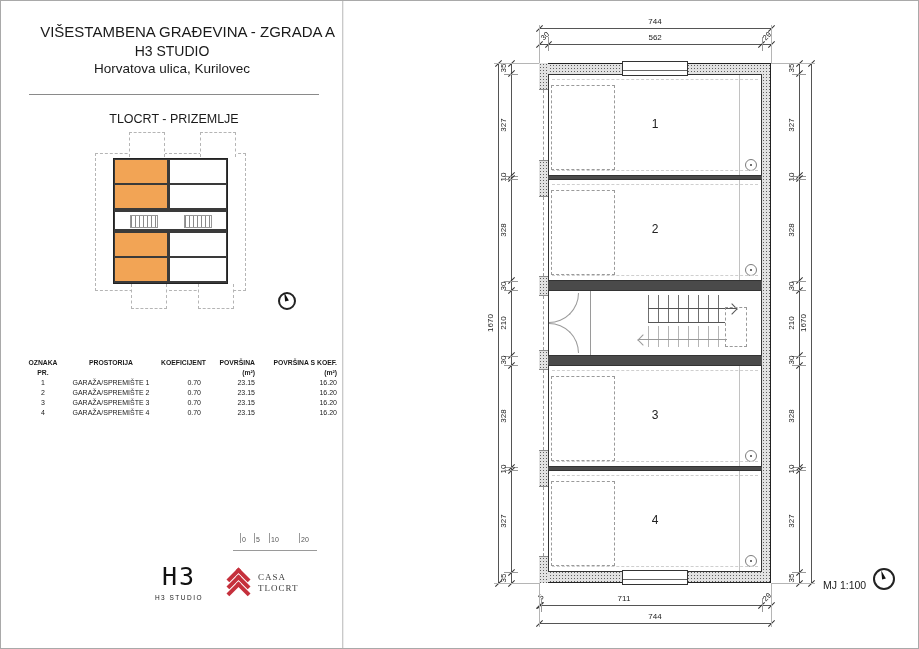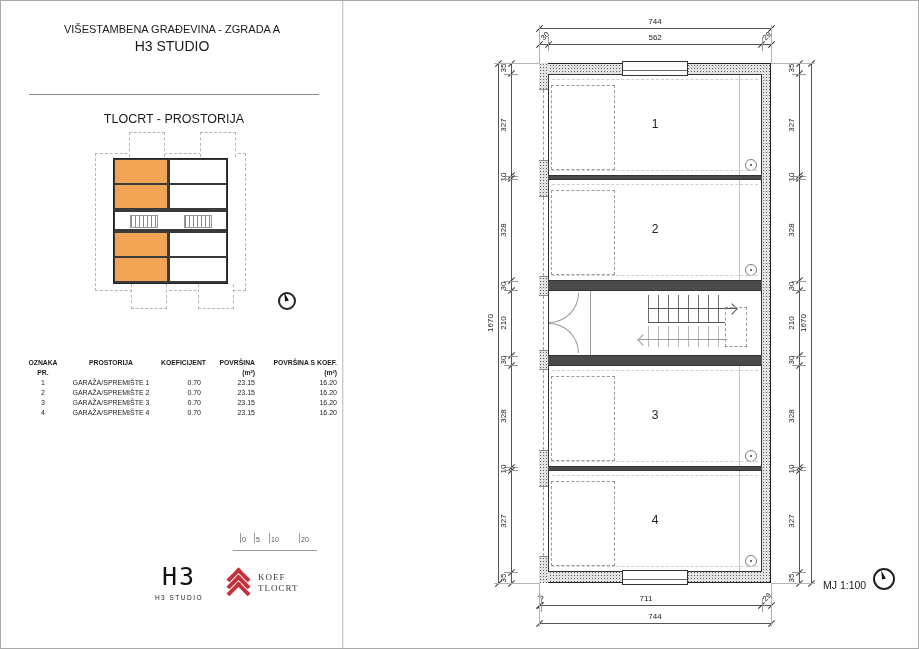--- a/index.html
+++ b/index.html
@@ -2,21 +2,21 @@
 <html style="--hl: #F2A455;"><head>
 <meta charset="utf-8">
 <style>
   html,body{margin:0;padding:0;background:#f2f2f2;}
   .sheet{position:relative;width:919px;height:649px;background:#ffffff;border:1px solid #a9a9a9;
          box-sizing:border-box;font-family:"Liberation Sans",sans-serif;color:#1a1a1a;overflow:hidden;}
 
   
   .panel-divider{position:absolute;left:341px;top:0;bottom:0;width:1px;background:#c9c9c9;border-right:1px solid #ececec;}
   .hdr{position:absolute;left:8px;top:22px;width:326px;text-align:center;line-height:1.25;}
-  .hdr .l1{font-size:11px;}
+  .hdr .l1{font-size:15px;text-align:right;}
   .hdr .l2{font-size:14px;margin-top:1px;}
   .hdr .l3{font-size:13.5px;margin-top:1px;}
   .hdr-rule{position:absolute;left:28px;top:93px;width:290px;height:1px;background:#8a8a8a;}
   .thumb-title{position:absolute;left:8px;top:111px;width:330px;text-align:center;font-size:12.5px;}
   .thumb-caption{position:absolute;left:8px;top:310px;width:330px;text-align:center;font-size:14px;letter-spacing:.3px;}
 
   
   .t-dash{position:absolute;left:94px;top:152px;width:149px;height:136px;border:1px dashed #b5b5b5;}
   .t-stub{position:absolute;border:1px dashed #b5b5b5;background:#fff;}
   .t-bldg{position:absolute;left:112px;top:157px;width:113px;height:124px;background:#3a3a3a;border:1px solid #222;}
@@ -93,24 +93,25 @@
 </style>
 </head>
 <body>
 
 <div class="sheet">
   <div class="panel-divider"></div>
 
   <div class="hdr">
     <div class="l1">VIŠESTAMBENA GRAĐEVINA - ZGRADA A</div>
     <div class="l2">H3 STUDIO</div>
+    <div class="l3">Horvatova ulica, Kurilovec</div>
   </div>
   <div class="hdr-rule"></div>
 
-  <div class="thumb-title">TLOCRT - PROSTORIJA</div>
+  <div class="thumb-title">TLOCRT - PRIZEMLJE</div>
 
   <div class="t-dash"></div>
   <div class="t-stub" style="left:128px;top:131px;width:34px;height:24px;border-bottom:none;"></div>
   <div class="t-stub" style="left:199px;top:131px;width:34px;height:24px;border-bottom:none;"></div>
   <div class="t-stub" style="left:130px;top:283px;width:34px;height:24px;border-top:none;"></div>
   <div class="t-stub" style="left:197px;top:283px;width:34px;height:24px;border-top:none;"></div>
   <div class="t-bldg">
     <div class="t-room hl" style="left:1px;top:1px;width:52px;height:23px;"></div>
     <div class="t-room hl" style="left:1px;top:26px;width:52px;height:23px;"></div>
     <div class="t-room" style="left:56px;top:1px;width:56px;height:23px;"></div>
@@ -173,21 +174,21 @@
     <div class="h3-glyph">H3</div>
     <div class="h3-name">H3 STUDIO</div>
   </div>
   <div class="logo-casa">
     <div class="casa-ico">
       <div class="casa-chv" style="left:5px;top:1px;"></div>
       <div class="casa-chv" style="left:5px;top:8px;"></div>
       <div class="casa-chv" style="left:5px;top:15px;"></div>
     </div>
     <div class="casa-txt">
-      <div>KOEF</div>
+      <div>CASA</div>
       <div>TLOCRT</div>
     </div>
   </div>
 
   <div class="bldg hatch"></div>
 
   <div class="rm r1">
     <div class="store"></div>
     <div class="vln"></div>
     <div class="drain"></div>
@@ -257,21 +258,21 @@
       <div style="position: absolute; left: 760.969px; top: 36px; width: 1px; height: 14px; background: rgb(153, 153, 153);"></div>
       <div style="position: absolute; left: 766.485px; top: 35px; transform: translate(-50%, -50%) rotate(-45deg); font-size: 7.5px; white-space: nowrap; color: rgb(34, 34, 34);">29</div>
       <div style="position: absolute; left: 765.5px; top: 42.5px; width: 9px; height: 1px; background: rgb(51, 51, 51); transform: rotate(-45deg);"></div>
       <div style="position: absolute; left: 770px; top: 36px; width: 1px; height: 14px; background: rgb(153, 153, 153);"></div>
       <div style="position: absolute; left: 538px; top: 604px; width: 232px; height: 1px; background: rgb(85, 85, 85);"></div>
       <div style="position: absolute; left: 533.5px; top: 603.5px; width: 9px; height: 1px; background: rgb(51, 51, 51); transform: rotate(-45deg);"></div>
       <div style="position: absolute; left: 538px; top: 597px; width: 1px; height: 14px; background: rgb(153, 153, 153);"></div>
       <div style="position: absolute; left: 539.779px; top: 596px; transform: translate(-50%, -50%) rotate(-45deg); font-size: 7.5px; white-space: nowrap; color: rgb(34, 34, 34);">5</div>
       <div style="position: absolute; left: 535.057px; top: 603.5px; width: 9px; height: 1px; background: rgb(51, 51, 51); transform: rotate(-45deg);"></div>
       <div style="position: absolute; left: 539.557px; top: 597px; width: 1px; height: 14px; background: rgb(153, 153, 153);"></div>
-      <div style="position: absolute; left: 645px; top: 597px; transform: translate(-50%, -50%); font-size: 8px; white-space: nowrap; color: rgb(34, 34, 34);">711</div>
+      <div style="position: absolute; left: 623px; top: 597px; transform: translate(-50%, -50%); font-size: 8px; white-space: nowrap; color: rgb(34, 34, 34);">711</div>
       <div style="position: absolute; left: 756.469px; top: 603.5px; width: 9px; height: 1px; background: rgb(51, 51, 51); transform: rotate(-45deg);"></div>
       <div style="position: absolute; left: 760.969px; top: 597px; width: 1px; height: 14px; background: rgb(153, 153, 153);"></div>
       <div style="position: absolute; left: 766.485px; top: 596px; transform: translate(-50%, -50%) rotate(-45deg); font-size: 7.5px; white-space: nowrap; color: rgb(34, 34, 34);">29</div>
       <div style="position: absolute; left: 765.5px; top: 603.5px; width: 9px; height: 1px; background: rgb(51, 51, 51); transform: rotate(-45deg);"></div>
       <div style="position: absolute; left: 770px; top: 597px; width: 1px; height: 14px; background: rgb(153, 153, 153);"></div>
       <div style="position: absolute; left: 538px; top: 622px; width: 232px; height: 1px; background: rgb(85, 85, 85);"></div>
       <div style="position: absolute; left: 533.5px; top: 621.5px; width: 9px; height: 1px; background: rgb(51, 51, 51); transform: rotate(-45deg);"></div>
       <div style="position: absolute; left: 765.5px; top: 621.5px; width: 9px; height: 1px; background: rgb(51, 51, 51); transform: rotate(-45deg);"></div>
       <div style="position: absolute; left: 654px; top: 615px; transform: translate(-50%, -50%); font-size: 8px; white-space: nowrap; color: rgb(34, 34, 34);">744</div>
       <div style="position: absolute; left: 510px; top: 62px; width: 1px; height: 520px; background: rgb(85, 85, 85);"></div>

